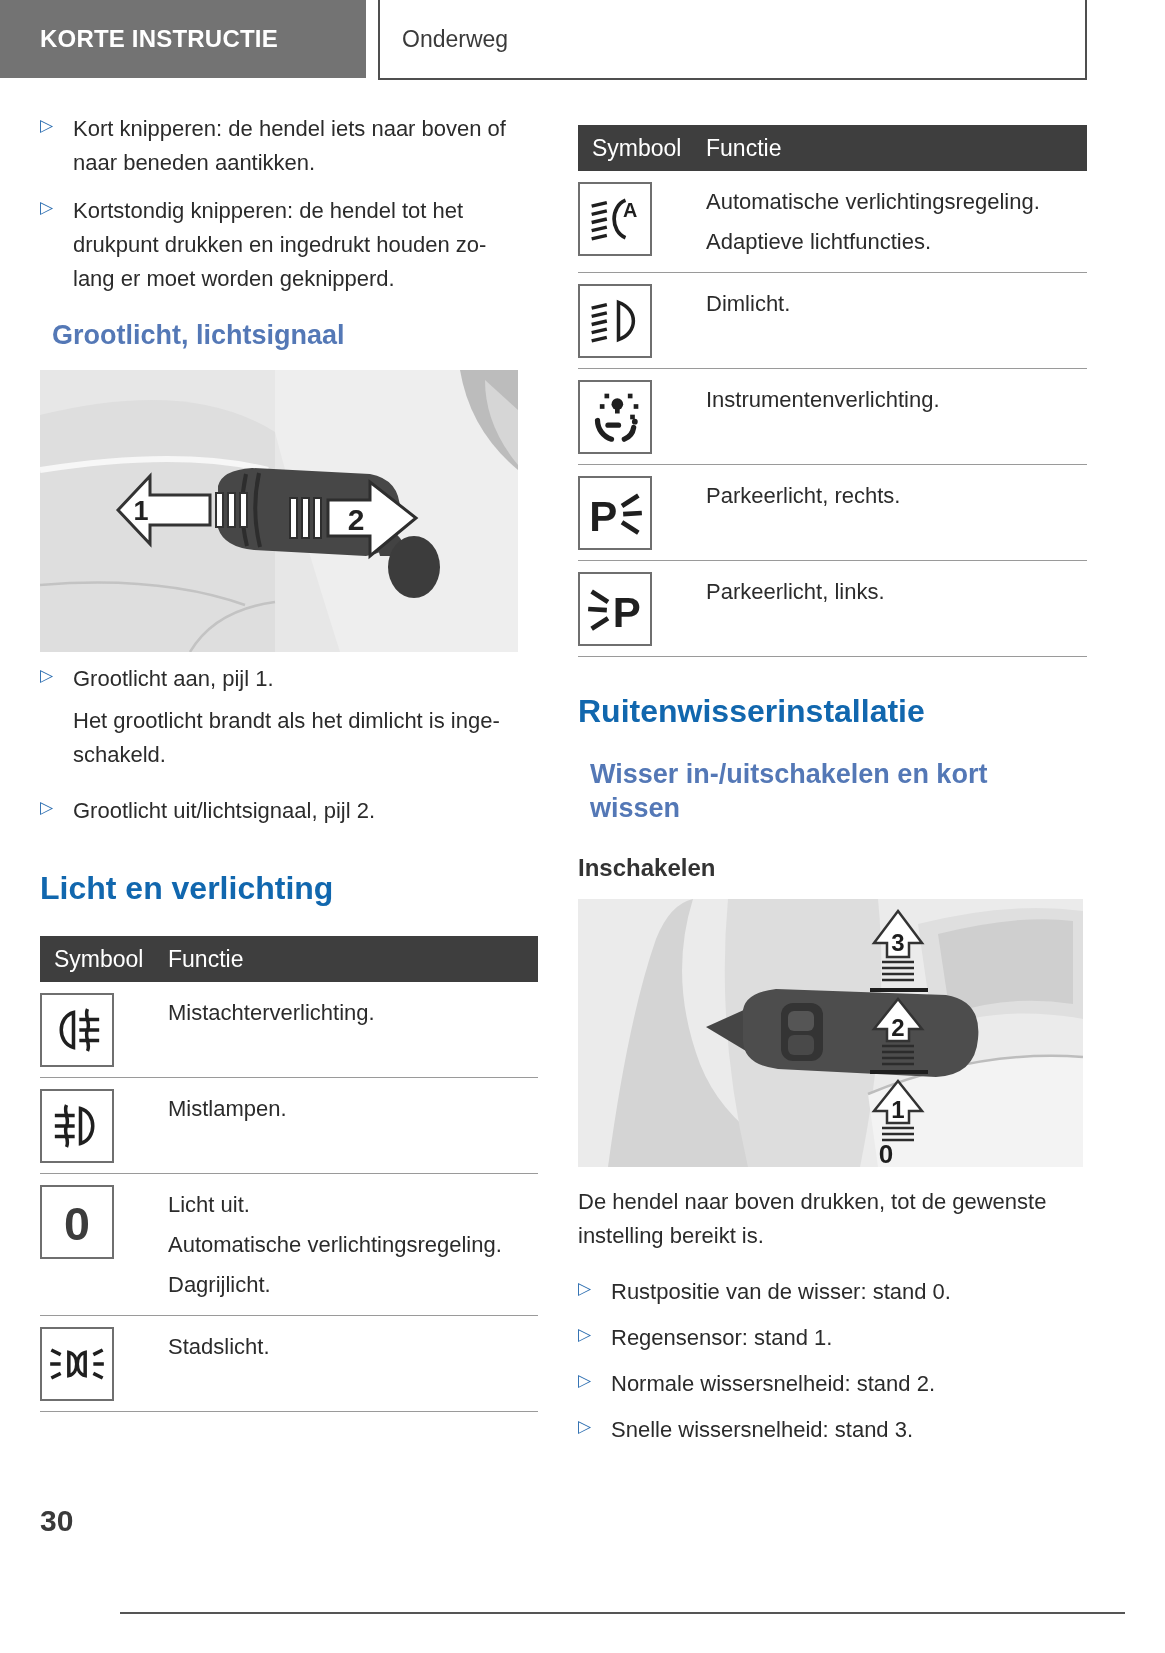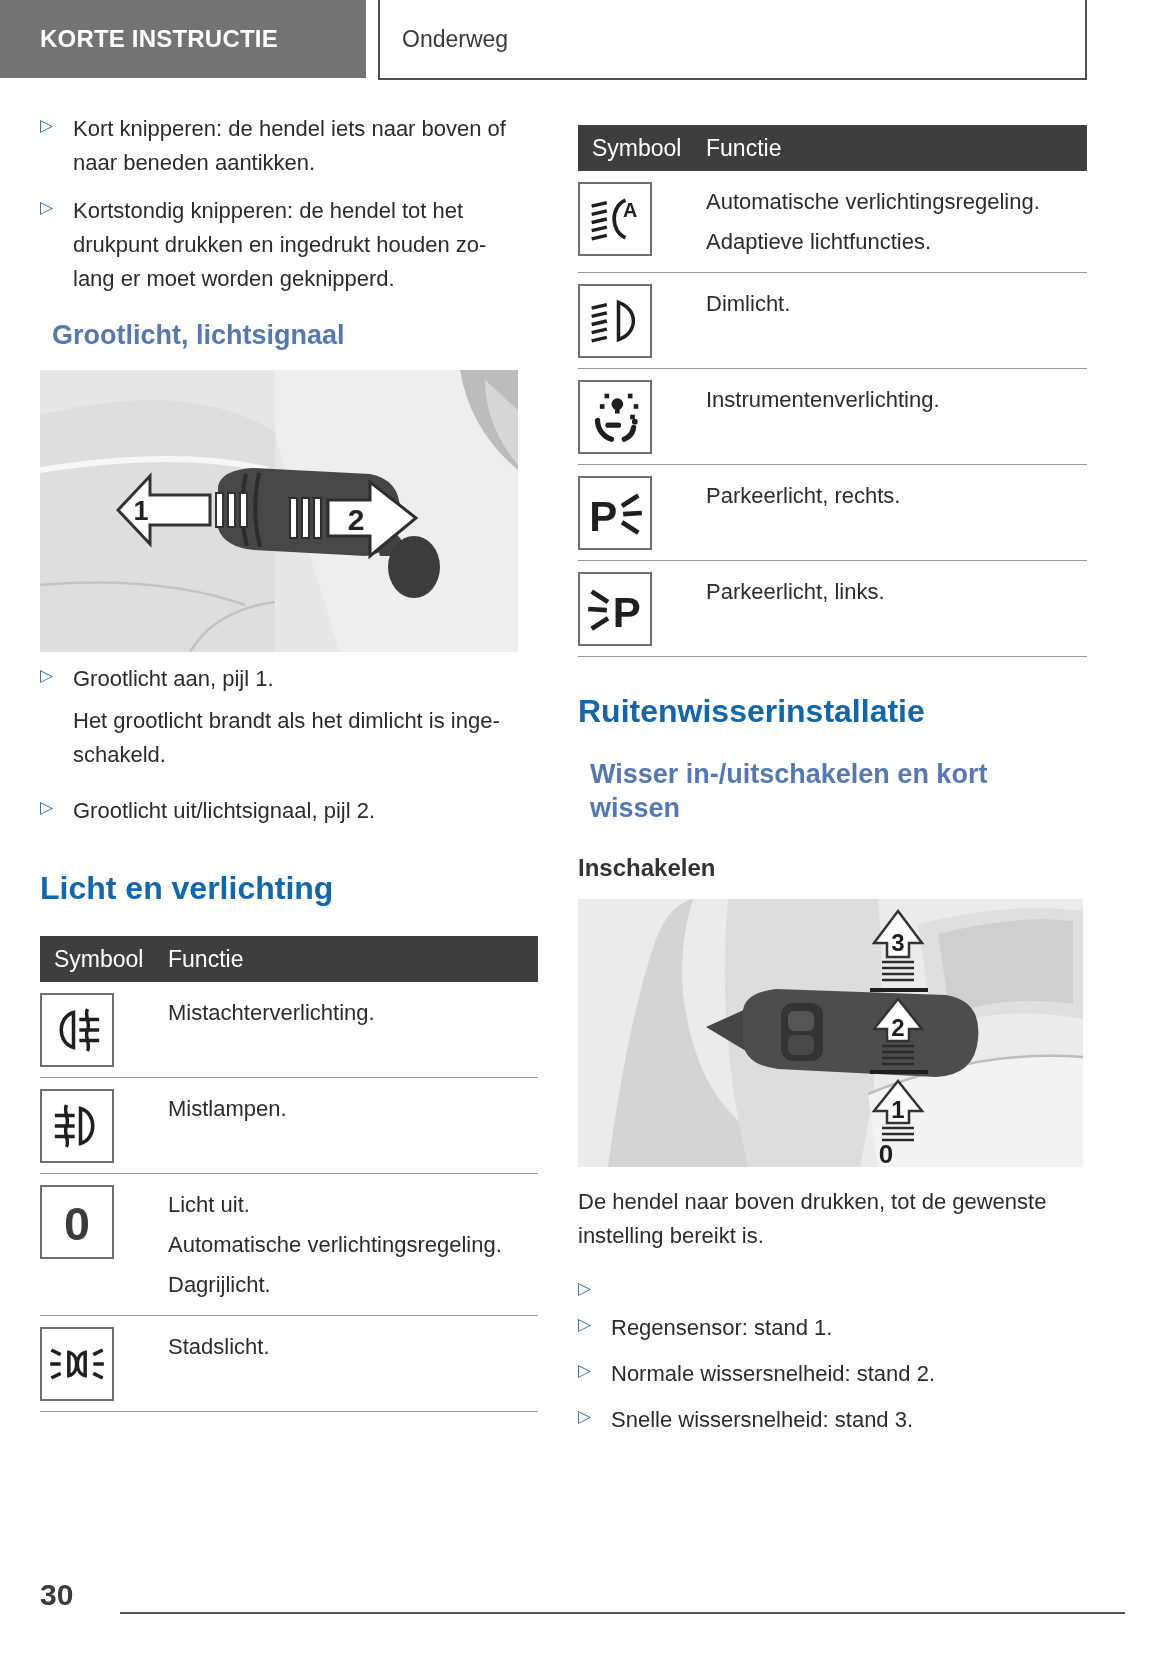--- a/index.html
+++ b/index.html
@@ -32,21 +32,21 @@
   .thead .c-sym{width:128px;flex:none;padding-left:14px;box-sizing:border-box;}
   .trow{display:flex;border-bottom:1px solid #9a9a9a;padding:11px 0 10px;}
   .trow .c-sym{width:128px;flex:none;}
   .iconbox{width:70px;height:70px;border:2px solid #6f6f6f;background:#fff;
         display:flex;align-items:center;justify-content:center;}
   .icon{width:56px;height:56px;}
   .c-fn{flex:1;font-size:22px;line-height:40px;color:#2b2b2b;white-space:pre-line;}
   svg text{font-family:"Liberation Sans",sans-serif;}
   .figure{display:block;}
   
-  .page-number{position:absolute;left:40px;top:1578px;font-size:30px;font-weight:bold;color:#3a3a3a;}
+  .page-number{position:absolute;left:40px;top:1504px;font-size:30px;font-weight:bold;color:#3a3a3a;}
   .footer-rule{position:absolute;left:120px;top:1612px;width:1005px;height:2px;background:#555;}
 </style>
 </head>
 <body>
 
 <div class="page">
 
   <div class="chapter-tab">
     <span>KORTE INSTRUCTIE</span>
   </div>
@@ -290,20 +290,21 @@
       <text x="320" y="137" font-size="24" font-weight="bold" fill="#1e1e1e" text-anchor="middle">2</text>
       <text x="320" y="219" font-size="24" font-weight="bold" fill="#1e1e1e" text-anchor="middle">1</text>
       <text x="308" y="264" font-size="26" font-weight="bold" fill="#1e1e1e" text-anchor="middle">0</text>
     </svg>
 
     <p class="body-text" style="margin-top:18px;">De hendel naar boven drukken, tot de gewenste
 instelling bereikt is.</p>
 
     <div class="li" style="margin-top:12px;">
       <span class="bmark">▷</span>
+      <span class="body-text">Rustpositie van de wisser: stand 0.</span>
     </div>
     <div class="li" style="margin-top:12px;">
       <span class="bmark">▷</span>
       <span class="body-text">Regensensor: stand 1.</span>
     </div>
     <div class="li" style="margin-top:12px;">
       <span class="bmark">▷</span>
       <span class="body-text">Normale wissersnelheid: stand 2.</span>
     </div>
     <div class="li" style="margin-top:12px;">

